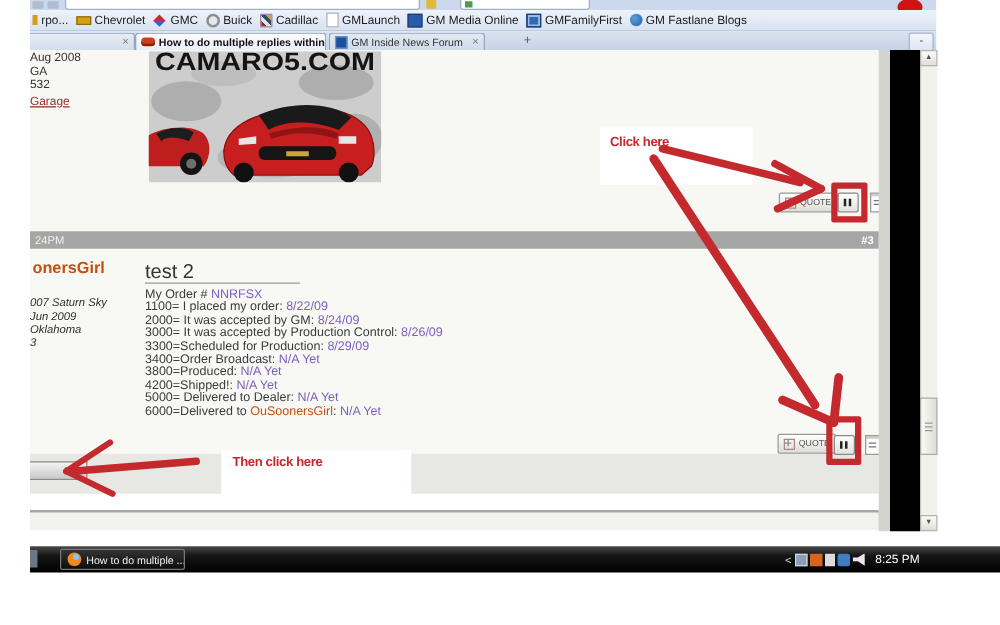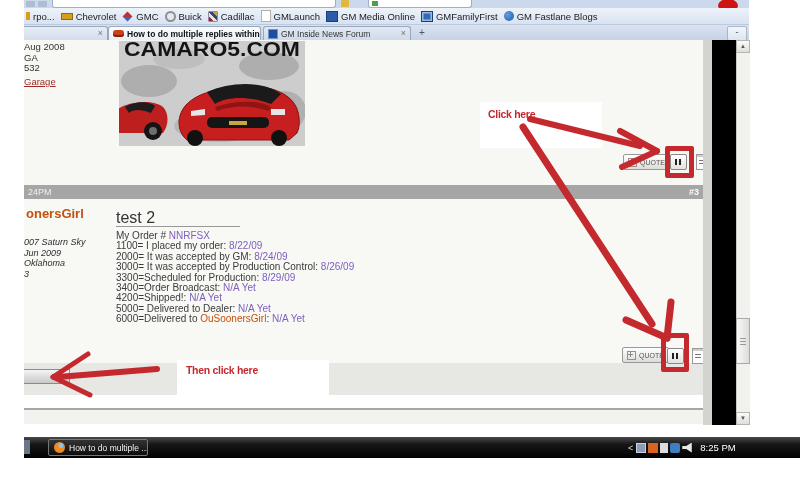--- a/index.html
+++ b/index.html
@@ -25,21 +25,21 @@
   .icon-cadillac-icon{width:8px;height:9px;background:linear-gradient(45deg,#93282f 25%,#e8e4da 25% 50%,#2e4a7d 50% 75%,#caa53d 75%);border:1px solid #98a;border-radius:1px;}
   .icon-gmlaunch-icon{width:8px;height:10px;background:#fff;border:1px solid #b0b0b0;}
   .icon-gm-media-online-icon{width:10px;height:9px;background:#2a5caa;border:1px solid #1c3f73;}
   .icon-gmfamilyfirst-icon{width:10px;height:9px;background:#2f6cb5;border:1px solid #1c3f73;box-shadow:inset 0 0 0 1.5px #9db9e0;}
   .icon-gm-fastlane-blogs-icon{width:10px;height:10px;background:radial-gradient(circle at 35% 35%,#5f9fd9,#1b5fae);border-radius:50%;}
   .tab-bar{left:0;top:25px;width:725px;height:15px;background:linear-gradient(#d9e2f0,#c6d3e6);border-bottom:1px solid #9cacc2;}
   .tab{position:absolute;top:1px;height:14px;display:flex;align-items:center;gap:3px;padding:0 4px;box-sizing:border-box;
        border:1px solid #97a7bd;border-bottom:none;border-radius:3px 3px 0 0;font-size:8.5px;color:#333;white-space:nowrap;overflow:hidden;}
   .tab-partial{left:-10px;width:94px;background:linear-gradient(#e6ecf5,#d3ddeb);}
   .tab-active{left:84px;width:153px;background:linear-gradient(#fdfdfe,#e9eff7);font-weight:bold;color:#111;}
-  .tab-inactive{left:239px;width:148px;background:linear-gradient(#e2e9f3,#cfdaea);}
+  .tab-inactive{left:239px;width:125px;background:linear-gradient(#e2e9f3,#cfdaea);}
   .tab-close{margin-left:auto;color:#777;font-size:9px;line-height:9px;cursor:default;}
   .icon-camaro5-favicon{width:11px;height:7px;background:#c9401a;border-radius:3px;box-shadow:inset 0 -2px 0 #8c2008;flex:none;}
   .icon-gmi-favicon{width:10px;height:10px;background:#1d4f9c;box-shadow:inset 0 0 0 1px #6f96cf;flex:none;}
   .newtab-btn{left:391px;top:2px;width:14px;height:12px;font-size:10px;color:#556;text-align:center;line-height:12px;}
   .tab-overflow-btn{left:703px;top:1px;width:18px;height:13px;background:linear-gradient(#f3f6fb,#dde5f0);border:1px solid #a9b6c9;border-radius:2px;
        font-size:9px;color:#445;text-align:center;line-height:11px;}
   
   .post-area-1{left:0;top:40px;width:679px;height:145px;background:#f7f7f4;}
   .post-area-2{left:0;top:199px;width:679px;height:164px;background:#f8f8f5;}
   .footer-strip{left:0;top:363px;width:679px;height:32px;background:#e7e7e4;}
@@ -245,20 +245,21 @@
     </div>
   <div class="abs post-title">test 2</div>
   <div class="abs sig-divider"></div>
   <div class="abs order-lines" id="order-lines">
       <div class="oline"><span class="c-t">My Order # </span><span class="c-v">NNRFSX</span></div>
       <div class="oline"><span class="c-t">1100= I placed my order: </span><span class="c-v">8/22/09</span></div>
       <div class="oline"><span class="c-t">2000= It was accepted by GM: </span><span class="c-v">8/24/09</span></div>
       <div class="oline"><span class="c-t">3000= It was accepted by Production Control: </span><span class="c-v">8/26/09</span></div>
       <div class="oline"><span class="c-t">3300=Scheduled for Production: </span><span class="c-v">8/29/09</span></div>
       <div class="oline"><span class="c-t">3400=Order Broadcast: </span><span class="c-v">N/A Yet</span></div>
+      <div class="oline"><span class="c-t">3800=Produced: </span><span class="c-v">N/A Yet</span></div>
       <div class="oline"><span class="c-t">4200=Shipped!: </span><span class="c-v">N/A Yet</span></div>
       <div class="oline"><span class="c-t">5000= Delivered to Dealer: </span><span class="c-v">N/A Yet</span></div>
       <div class="oline"><span class="c-t">6000=Delivered to </span><span class="c-u">OuSoonersGirl</span><span class="c-t">: </span><span class="c-v">N/A Yet</span></div>
     </div>
 
   <div class="qbtn" style="left:598px;top:347px;">
     <span class="plus-ic"></span>
     <span>QUOTE</span>
   </div>
   <div class="mqbtn" style="left:643px;top:348px;">

